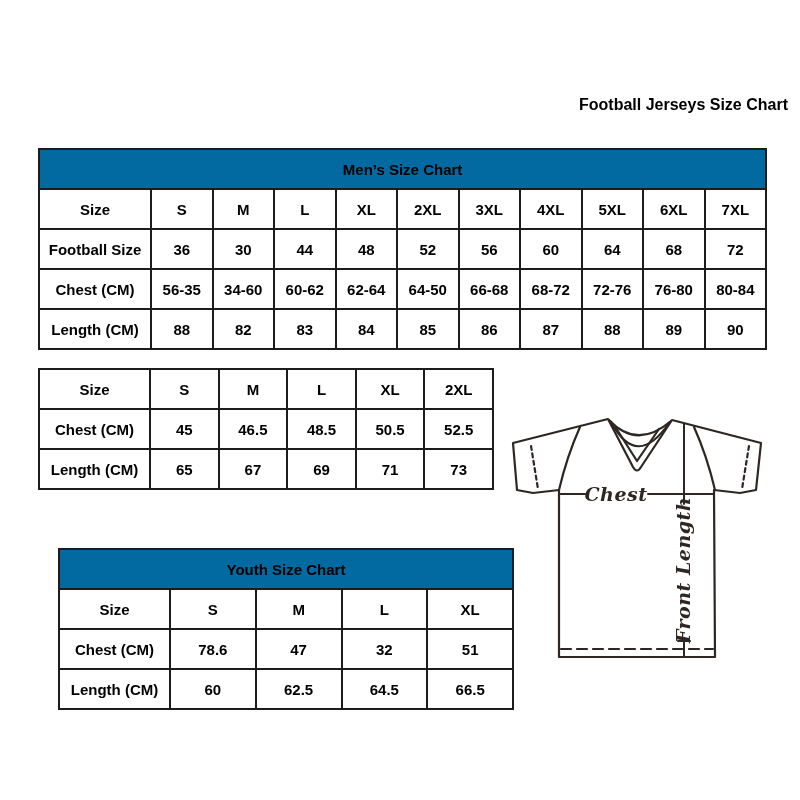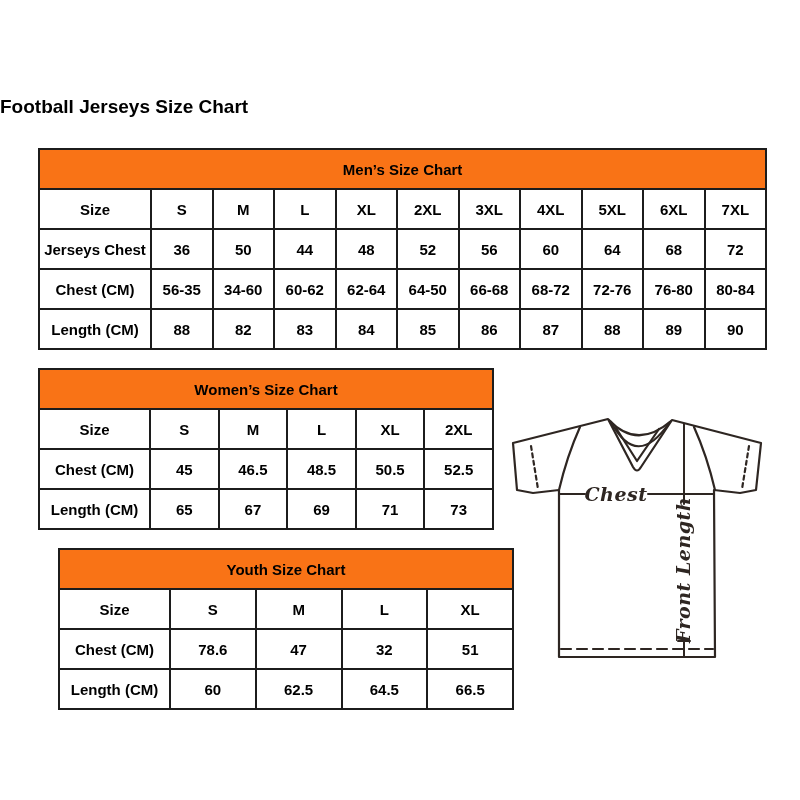--- a/index.html
+++ b/index.html
@@ -3,33 +3,33 @@
 <meta charset="utf-8">
 <style>
   html,body { margin:0; padding:0; }
   body {
     width:800px; height:800px; background:#ffffff; position:relative;
     font-family:"Liberation Sans", sans-serif; color:#000;
     overflow:hidden;
   }
   .page-title {
     position:absolute; top:96px; left:0; width:788px;
-    text-align:left; font-size:19px; font-weight:bold; color:#000;
+    text-align:right; font-size:16px; font-weight:bold; color:#000;
   }
   table.size-table {
     position:absolute; border-collapse:collapse; table-layout:fixed;
     background:#fff;
   }
   table.size-table th, table.size-table td {
     border:2px solid #1c1c1c; text-align:center; vertical-align:middle;
     font-weight:bold; font-size:15px; padding:0; color:#000;
     overflow:hidden; white-space:nowrap;
   }
   table.size-table tr { height:40px; }
-  th.band { background:#f97316; font-size:16px; }
+  th.band { background:#0369a1; font-size:16px; }
   #mens-table   { left:38px; top:148px; width:727px; }
   #womens-table { left:38px; top:368px; width:454px; }
   #youth-table  { left:38px; top:548px; width:454px;margin-left:20px; }
   #jersey-wrap  { position:absolute; left:500px; top:398px; width:280px; height:282px; }
   .jersey-label {
     font-family:"DejaVu Serif", serif; font-style:italic; font-weight:bold;
     font-size:19px; fill:#2e2622; letter-spacing:0.5px;
   }
 </style>
 </head>
@@ -62,23 +62,23 @@
       <td>L</td>
       <td>XL</td>
       <td>2XL</td>
       <td>3XL</td>
       <td>4XL</td>
       <td>5XL</td>
       <td>6XL</td>
       <td>7XL</td>
     </tr>
     <tr>
-      <td>Jerseys Chest</td>
+      <td>Football Size</td>
       <td>36</td>
-      <td>50</td>
+      <td>30</td>
       <td>44</td>
       <td>48</td>
       <td>52</td>
       <td>56</td>
       <td>60</td>
       <td>64</td>
       <td>68</td>
       <td>72</td>
     </tr>
     <tr>
@@ -114,23 +114,20 @@
   <colgroup>
     <col style="width:111px">
     <col style="width:68.6px">
       <col style="width:68.6px">
       <col style="width:68.6px">
       <col style="width:68.6px">
       <col style="width:68.6px">
   </colgroup>
   <tbody>
     <tr>
-      <th class="band" colspan="6">Women’s Size Chart</th>
-    </tr>
-    <tr>
       <td>Size</td>
       <td>S</td>
       <td>M</td>
       <td>L</td>
       <td>XL</td>
       <td>2XL</td>
     </tr>
     <tr>
       <td>Chest (CM)</td>
       <td>45</td>

